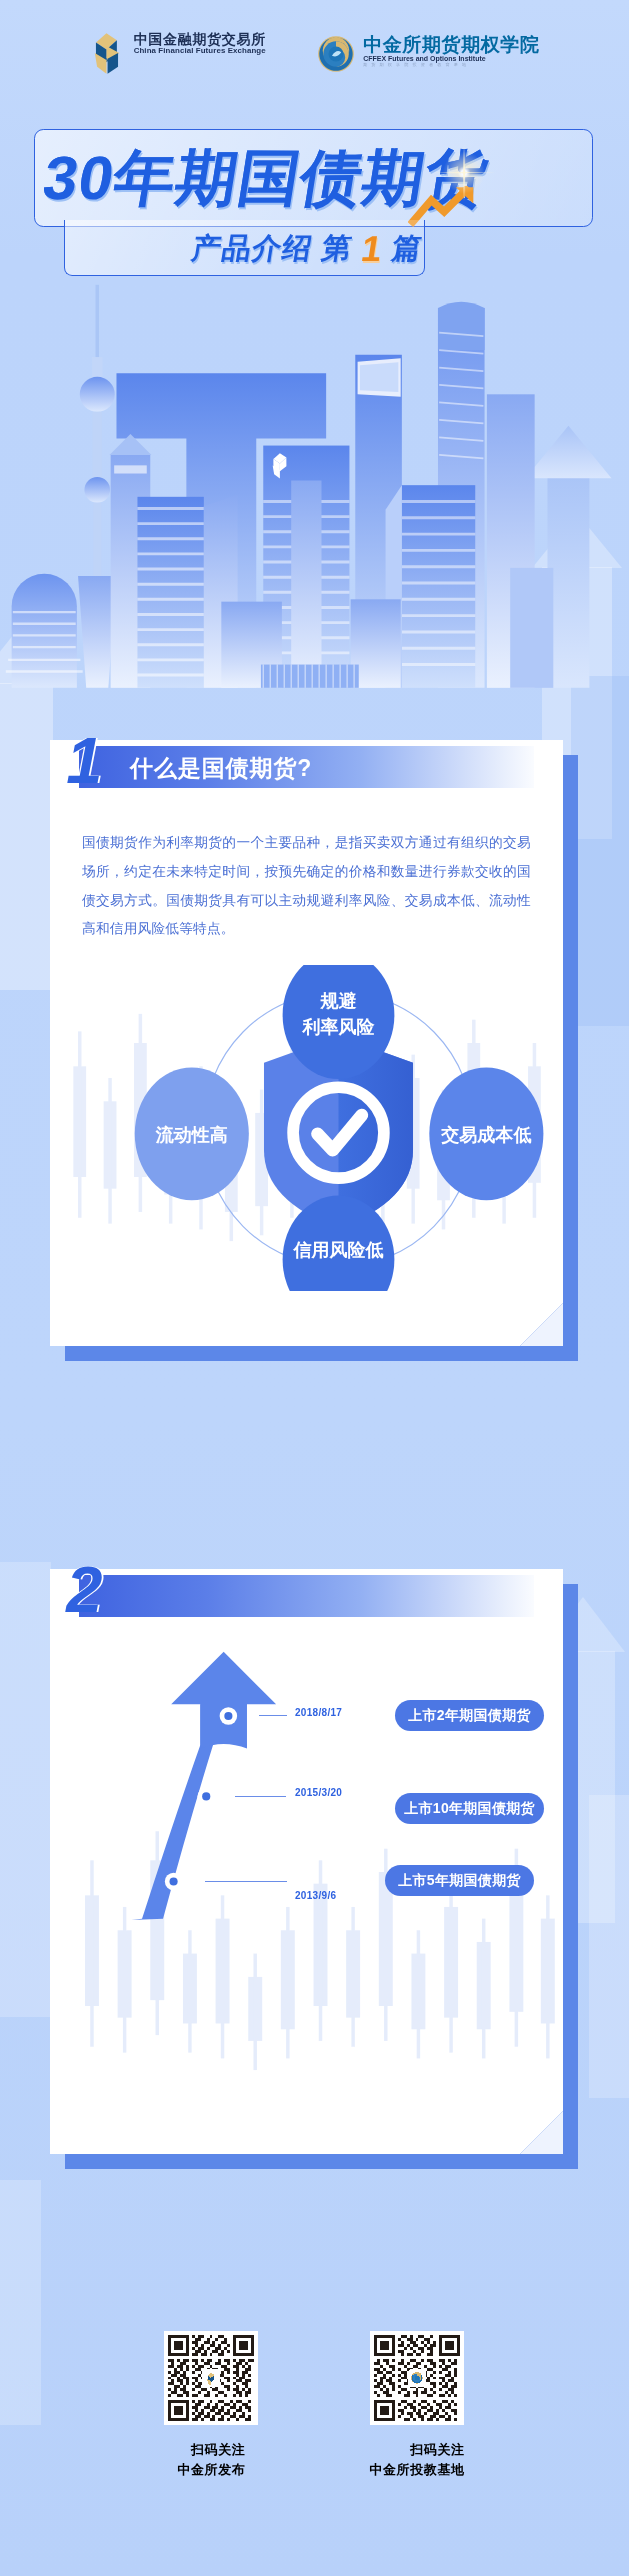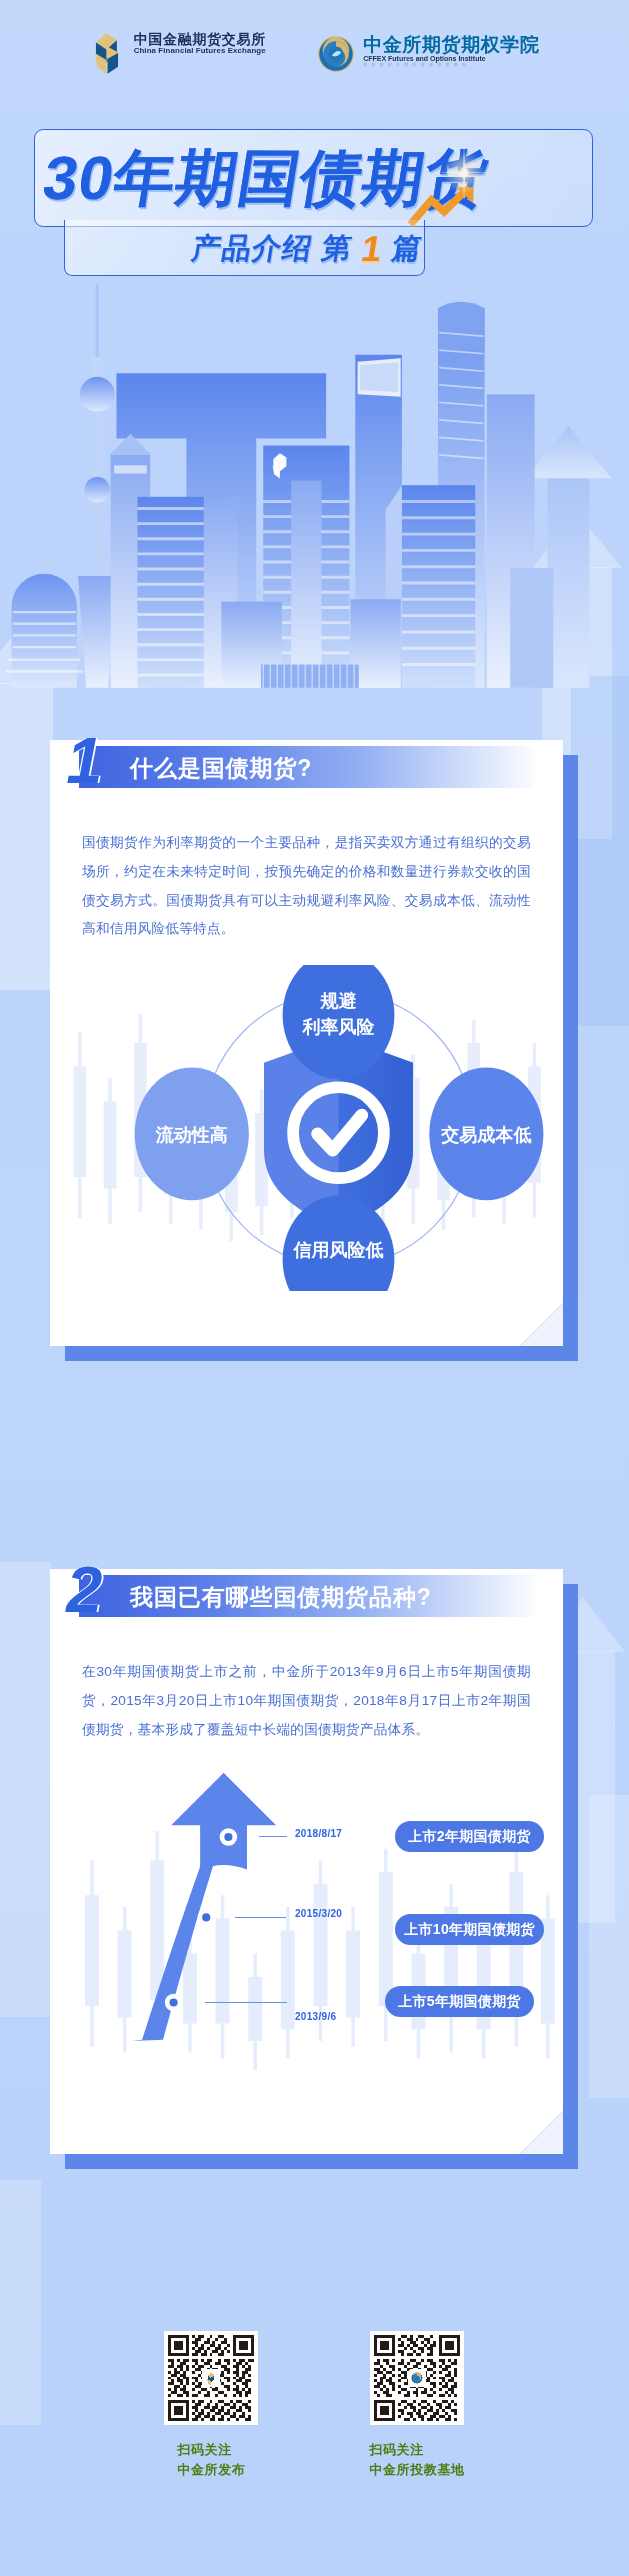--- a/index.html
+++ b/index.html
@@ -133,21 +133,21 @@
     background:#4c77e4; color:#fff; font-size:14px; font-weight:700;
     display:flex; align-items:center; justify-content:center; white-space:nowrap;
     letter-spacing:0.3px;
   }
   .tl-line { position:absolute; height:1.2px; background:#6a8de8; }
 
   
   .qr-zone { position:relative; height:233px; display:flex; justify-content:center; gap:111px; padding-top:23px; }
   .qr-item { display:flex; flex-direction:column; align-items:center; }
   .qr-box { width:94px; height:94px; background:#fff; padding:4.1px; position:relative; }
-  .qr-cap { margin-top:15px; text-align:left; color:#4d7c0f; font-size:13px; font-weight:700; line-height:1.5; letter-spacing:0.6px; }
+  .qr-cap { margin-top:15px; text-align:right; color:#000000; font-size:13px; font-weight:700; line-height:1.5; letter-spacing:0.6px; }
 </style>
 </head>
 <body>
 
 <div class="bg-deco">
 
   <div class="bg-arrow" style="left:-16.3px; top:629px; width:69px; height:361px; background:transparent;">
     <div class="head" style="border-left-width:44px;border-right-width:44px;border-bottom-color:rgba(255,255,255,.34);"></div>
     <div class="shaft" style="background:rgba(255,255,255,.34);"></div>
   </div>
@@ -499,24 +499,22 @@
             <rect x="797" y="480" width="6" height="340"></rect>
           <rect x="842" y="600" width="24" height="180"></rect>
             <rect x="851" y="560" width="6" height="280"></rect>
         </g>
       </svg>
     </div>
 
     <div class="sect-head" style="margin-top:43px;">
       <div class="sect-bar"></div>
       <div class="sect-num">2</div>
-      <div class="sect-title">我国已有哪些国债期货品种?</div>
     </div>
 
-    <div class="para">在30年期国债期货上市之前，中金所于2013年9月6日上市5年期国债期货，2015年3月20日上市10年期国债期货，2018年8月17日上市2年期国债期货，基本形成了覆盖短中长端的国债期货产品体系。</div>
 
     <div class="timeline" style="margin-top:23px;">
 
       <svg width="245" height="274" viewBox="0 0 420 470" style="position:absolute; left:36px; top:0;">
         <path d="M78 470 L96 468 Q150 300 196 170 L196 100 L240 100 Q188 260 132 468 Z" fill="#5b85ea"></path>
         <path d="M196 176 L196 100 L146 100 L236 10 L326 100 L276 100 L276 176 Q236 160 196 176 Z" fill="#5b85ea"></path>
       </svg>
 
       <svg width="513" height="274" viewBox="0 0 880 470" style="position:absolute; left:0; top:0;">
         <circle cx="306" cy="120" r="15" fill="#ffffff"></circle>

